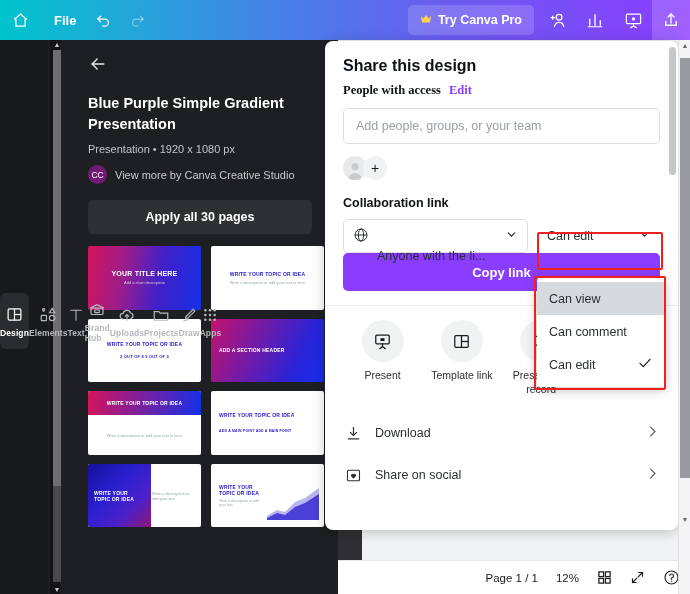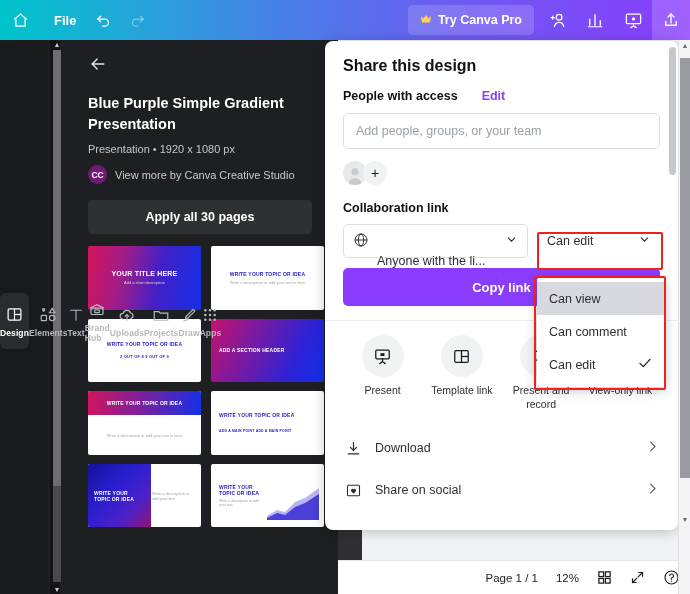--- a/index.html
+++ b/index.html
@@ -79,21 +79,21 @@
 
   .tpl-inner { position:absolute; left:14px; top:0; width:276px; height:414px; }
   .tpl-back { margin:14px 0 0 26px; color:#e8e8e8; font-size:17px; width:22px; }
   .tpl-title {
     margin:14px 26px 0 26px; color:#fff; font-size:14.5px; font-weight:700; line-height:1.45;
   }
   .tpl-meta { margin:8px 26px 0 26px; color:#c3c5c9; font-size:11px; }
   .tpl-author { margin:10px 26px 0 26px; display:flex; align-items:center; gap:8px; }
   .cc-badge {
     width:19px; height:19px; border-radius:50%; background:#701a75;
-    color:#fff; font-size:8.5px; font-weight:700; display:flex;
+    color:#fff; font-size:8.5px; font-weight:400; display:flex;
     align-items:center; justify-content:center; letter-spacing:-.2px;
   }
   .tpl-author-txt { color:#c8cacd; font-size:11px; }
   .apply-btn {
     margin:16px 26px 0 26px; height:34px; background:#2f3034; border-radius:5px;
     color:#fff; font-size:12.5px; font-weight:700;
     display:flex; align-items:center; justify-content:center;
   }
   .grid { margin:12px 14px 0 26px; display:grid; grid-template-columns:1fr 1fr; gap:9px 10px; }
   .card {
@@ -138,21 +138,21 @@
   .bb-ic { color:#1c1c1e; display:flex; align-items:center; justify-content:center; }
 
   
   .share-panel {
     position:absolute; top:41px; left:325px; width:353px; height:489px;
     background:#fff; border-radius:8px; z-index:50;
     box-shadow:0 2px 14px rgba(0,0,0,.22); overflow:hidden;
   }
   .sp-inner { padding:16px 18px 0 18px; position:relative; }
   .sp-title { font-size:16px; font-weight:700; color:#0d1216; }
-  .sp-row { margin-top:14px; display:flex; align-items:center; gap:24px; }
+  .sp-row { margin-top:8px; display:flex; align-items:center; gap:8px;font-family:Liberation Serif, serif; }
   .sp-label { font-size:12.5px; font-weight:700; color:#0d1216; }
   .sp-edit { font-size:12.5px; font-weight:700; color:#8b3dff; }
   .sp-input {
     margin-top:10px; height:36px; border:1px solid #dcdde0; border-radius:5px;
     display:flex; align-items:center; padding:0 12px;
     color:#9aa0a6; font-size:12.5px; background:#fff;
   }
   .sp-avatars { margin-top:12px; display:flex; align-items:center; }
   .av {
     width:24px; height:24px; border-radius:50%; background:#e8e9eb;
@@ -172,21 +172,21 @@
   }
   .link-select .lbl { flex:1;margin-top:40px; }
   .perm-wrap { position:relative; width:122px; }
   .perm-select {
     height:34px; border-radius:5px; display:flex; align-items:center;
     padding:0 9px; font-size:12.5px; color:#2b2f33; background:#fff;
   }
   .perm-select .lbl { flex:1; }
   .red-box { position:absolute; border:2px solid #ef2020; border-radius:2px; }
   .copy-btn {
-    margin-top:10px; height:38px; background:#8b3dff; border-radius:5px;
+    height:38px; background:#8b3dff; border-radius:5px;
     color:#fff; font-size:13px; font-weight:700;
     display:flex; align-items:center; justify-content:center;
   }
   .sp-divider { margin-top:14px; height:1px; background:#ececee; margin-left:-18px; margin-right:-18px; }
   .actions { margin-top:14px; display:grid; grid-template-columns:repeat(4,1fr); }
   .action { display:flex; flex-direction:column; align-items:center; gap:7px; }
   .action-ic {
     width:42px; height:42px; border-radius:50%; background:#f1f2f4;
     display:flex; align-items:center; justify-content:center; color:#1c1c1e;
   }

